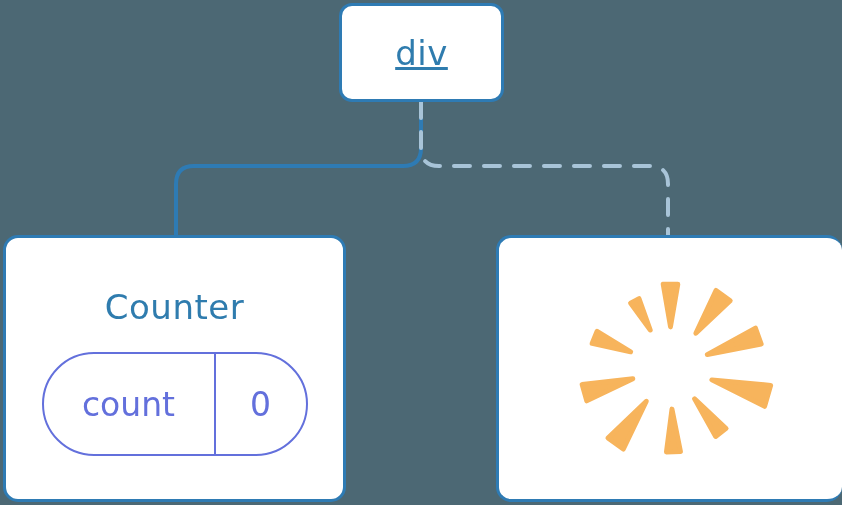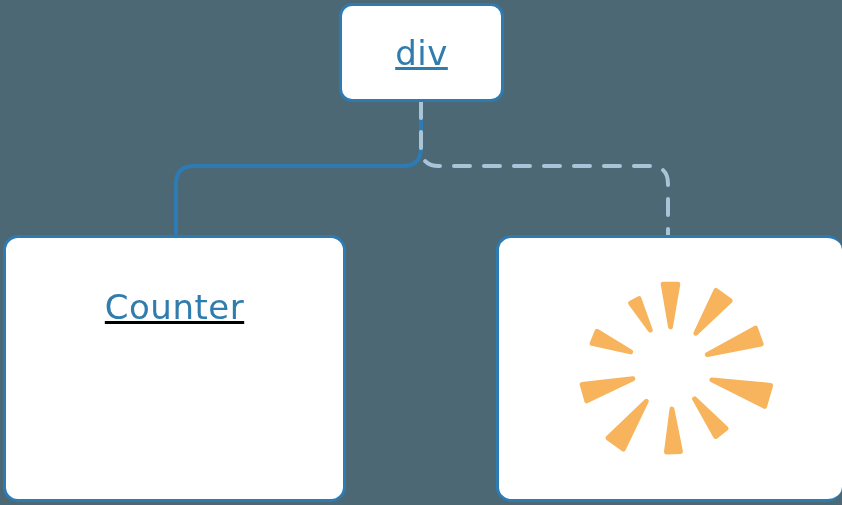--- a/index.html
+++ b/index.html
@@ -63,21 +63,20 @@
   
   #node-counter {
     left: 3px;
     top: 235px;
     width: 343px;
     height: 267px;
     border-radius: 15px;
     display: flex;
     flex-direction: column;
     align-items: center;
-    text-decoration: underline;
   }
   #node-counter .node-title {
     font-size: 34px;
     color: #2f7cae;
     letter-spacing: 0.5px;
     margin-top: 52px;
     line-height: 1;
   }
 
   
@@ -144,20 +143,25 @@
     <path d="M 421 102 L 421 148 Q 421 166 439 166 L 650 166 Q 668 166 668 184 L 668 236" fill="none" stroke="#a8c4d8" stroke-width="4" stroke-linecap="round" stroke-linejoin="round" stroke-dasharray="16 14"></path>
   </svg>
 
   <div class="node" id="node-div">
     <span class="node-title">div</span>
   </div>
 
   <div class="node" id="node-counter">
     <span class="node-title">Counter</span>
 
+    <div class="state-pill">
+      <span class="pill-key">count</span>
+      <span class="pill-divider"></span>
+      <span class="pill-val">0</span>
+    </div>
   </div>
 
   <div class="node" id="node-sparkle">
     <svg id="sparkle-svg" viewBox="0 0 346 267" xmlns="http://www.w3.org/2000/svg">
         <polygon points="173.0,91.0 165.5,47.3 180.5,47.3" fill="#f7b45c" stroke="#f7b45c" stroke-width="5" stroke-linejoin="round"></polygon>
         <polygon points="198.9,97.4 219.6,53.6 234.1,64.2" fill="#f7b45c" stroke="#f7b45c" stroke-width="5" stroke-linejoin="round"></polygon>
         <polygon points="210.6,119.3 259.9,92.1 265.8,108.5" fill="#f7b45c" stroke="#f7b45c" stroke-width="5" stroke-linejoin="round"></polygon>
         <polygon points="215.3,145.1 275.5,150.7 269.3,172.3" fill="#f7b45c" stroke="#f7b45c" stroke-width="5" stroke-linejoin="round"></polygon>
         <polygon points="197.6,164.5 229.9,194.8 219.2,203.1" fill="#f7b45c" stroke="#f7b45c" stroke-width="5" stroke-linejoin="round"></polygon>
         <polygon points="174.5,175.0 183.2,218.4 168.8,218.9" fill="#f7b45c" stroke="#f7b45c" stroke-width="5" stroke-linejoin="round"></polygon>

